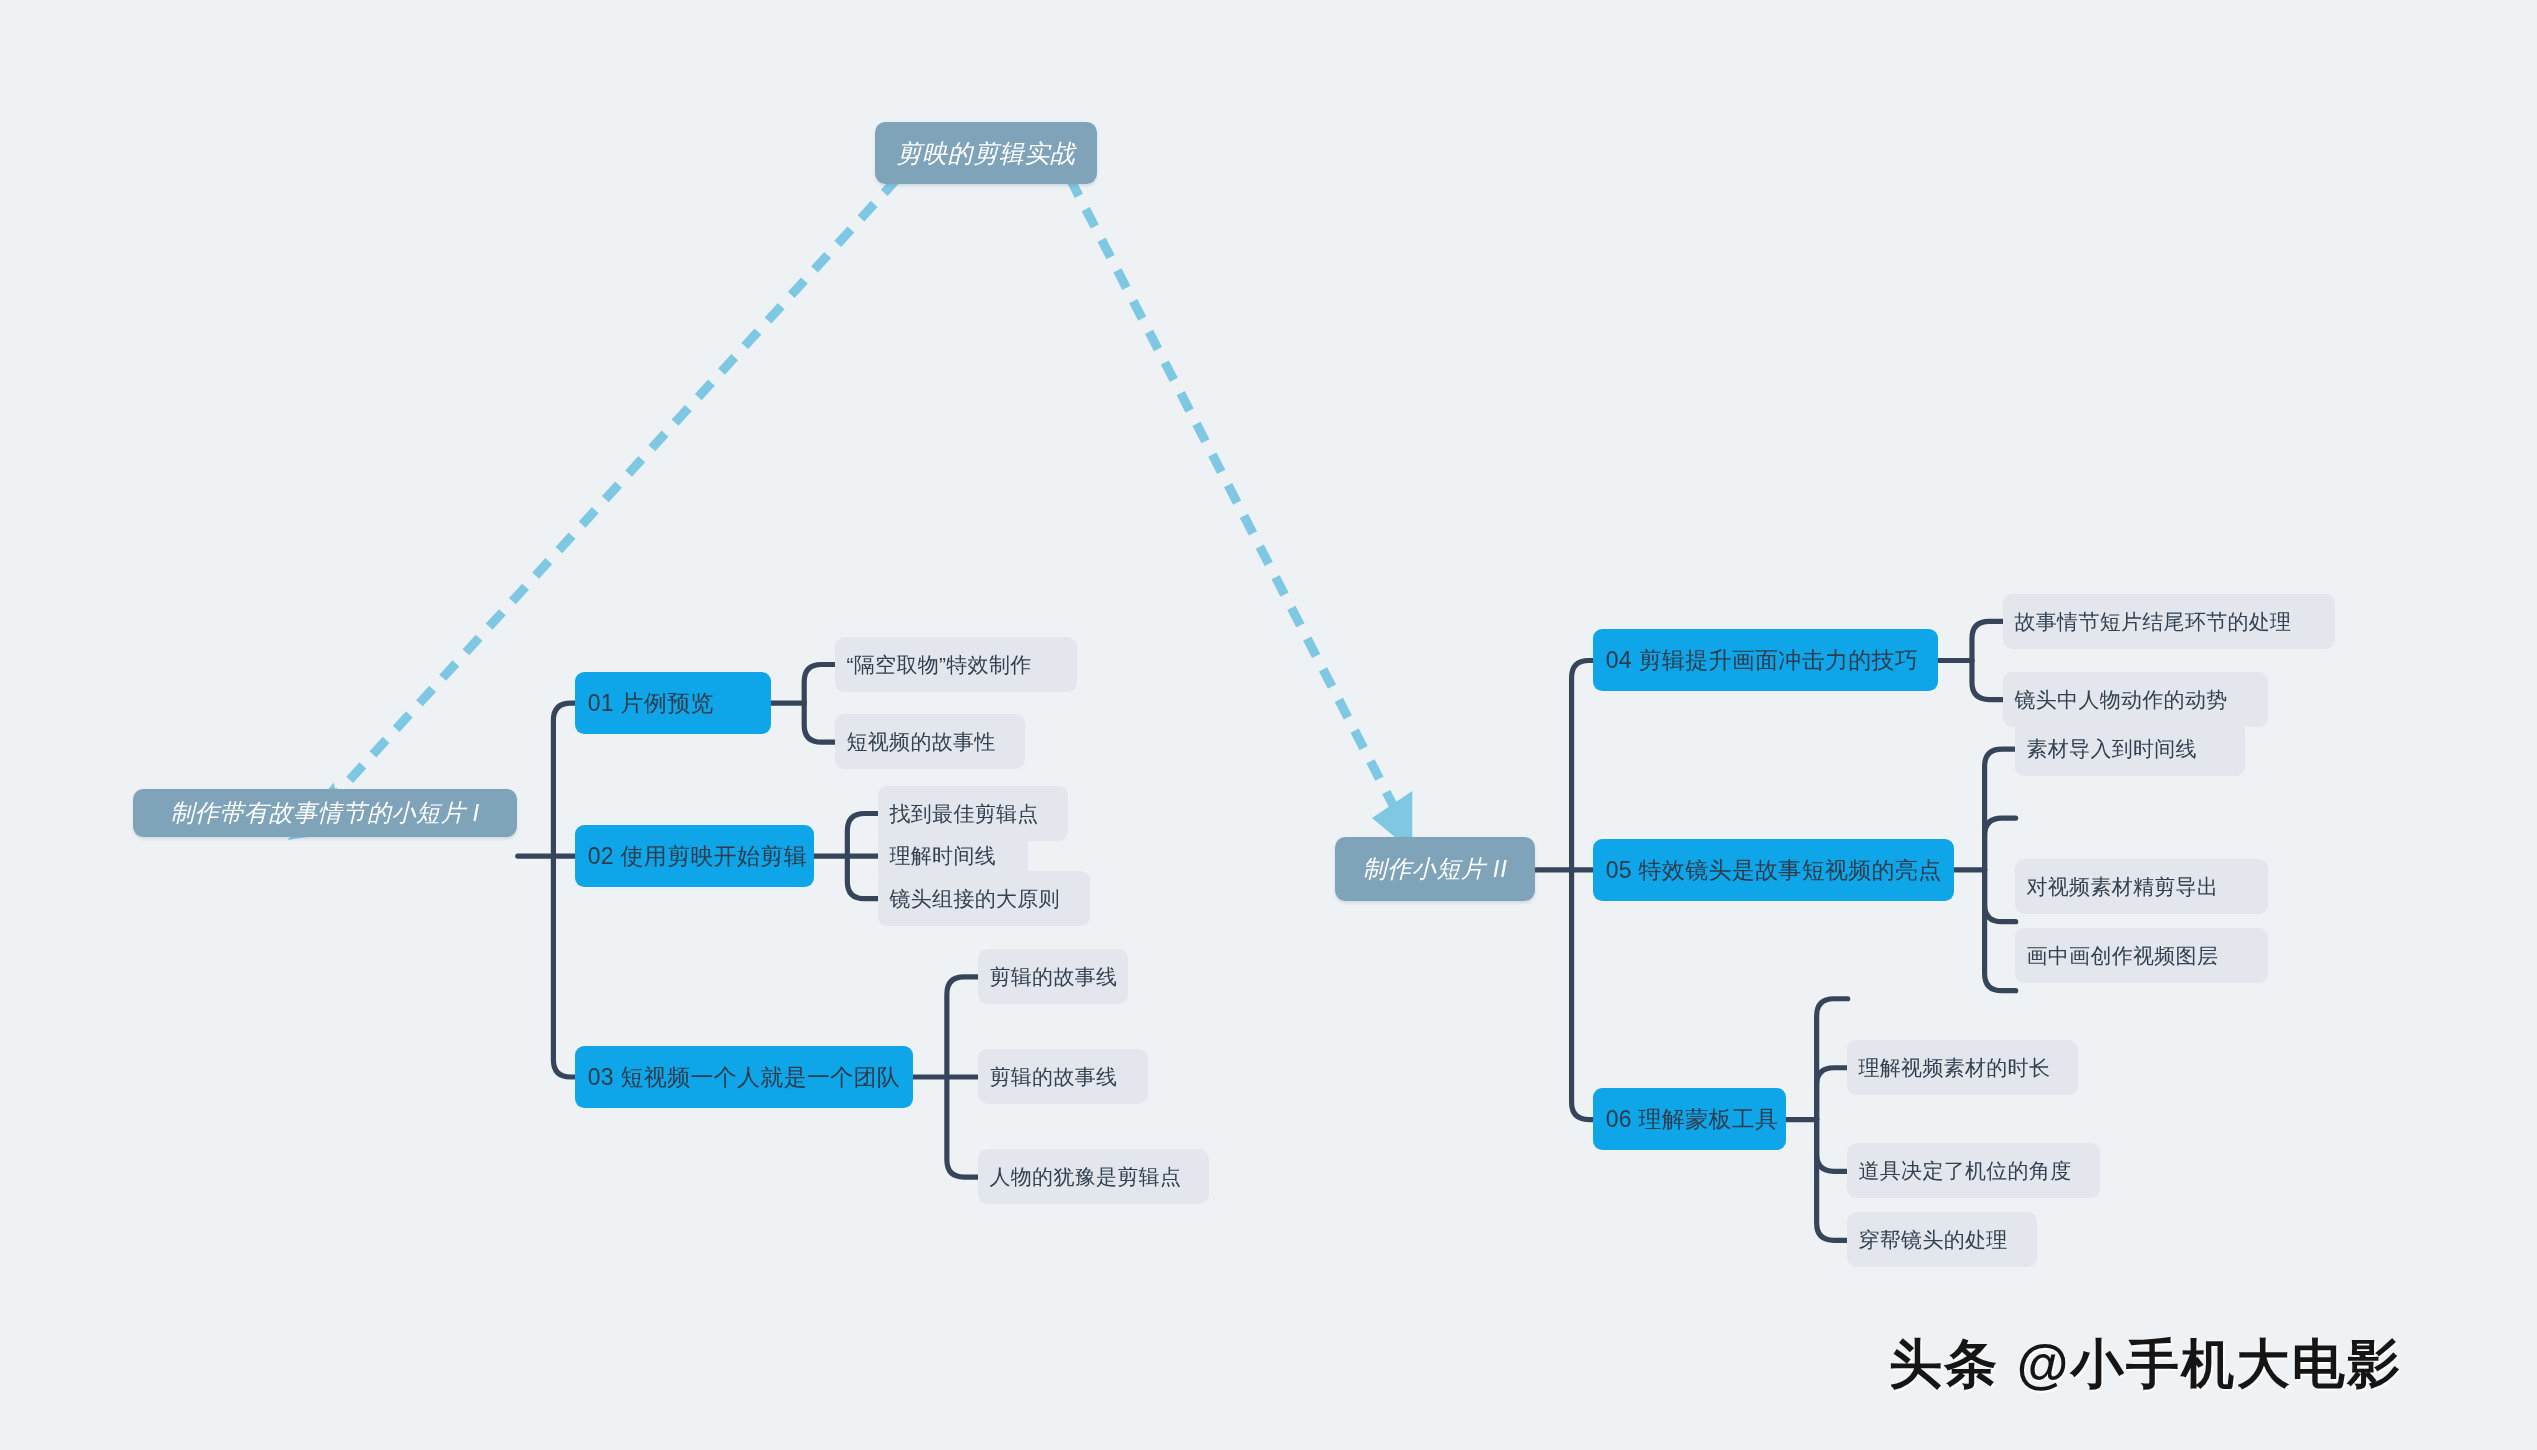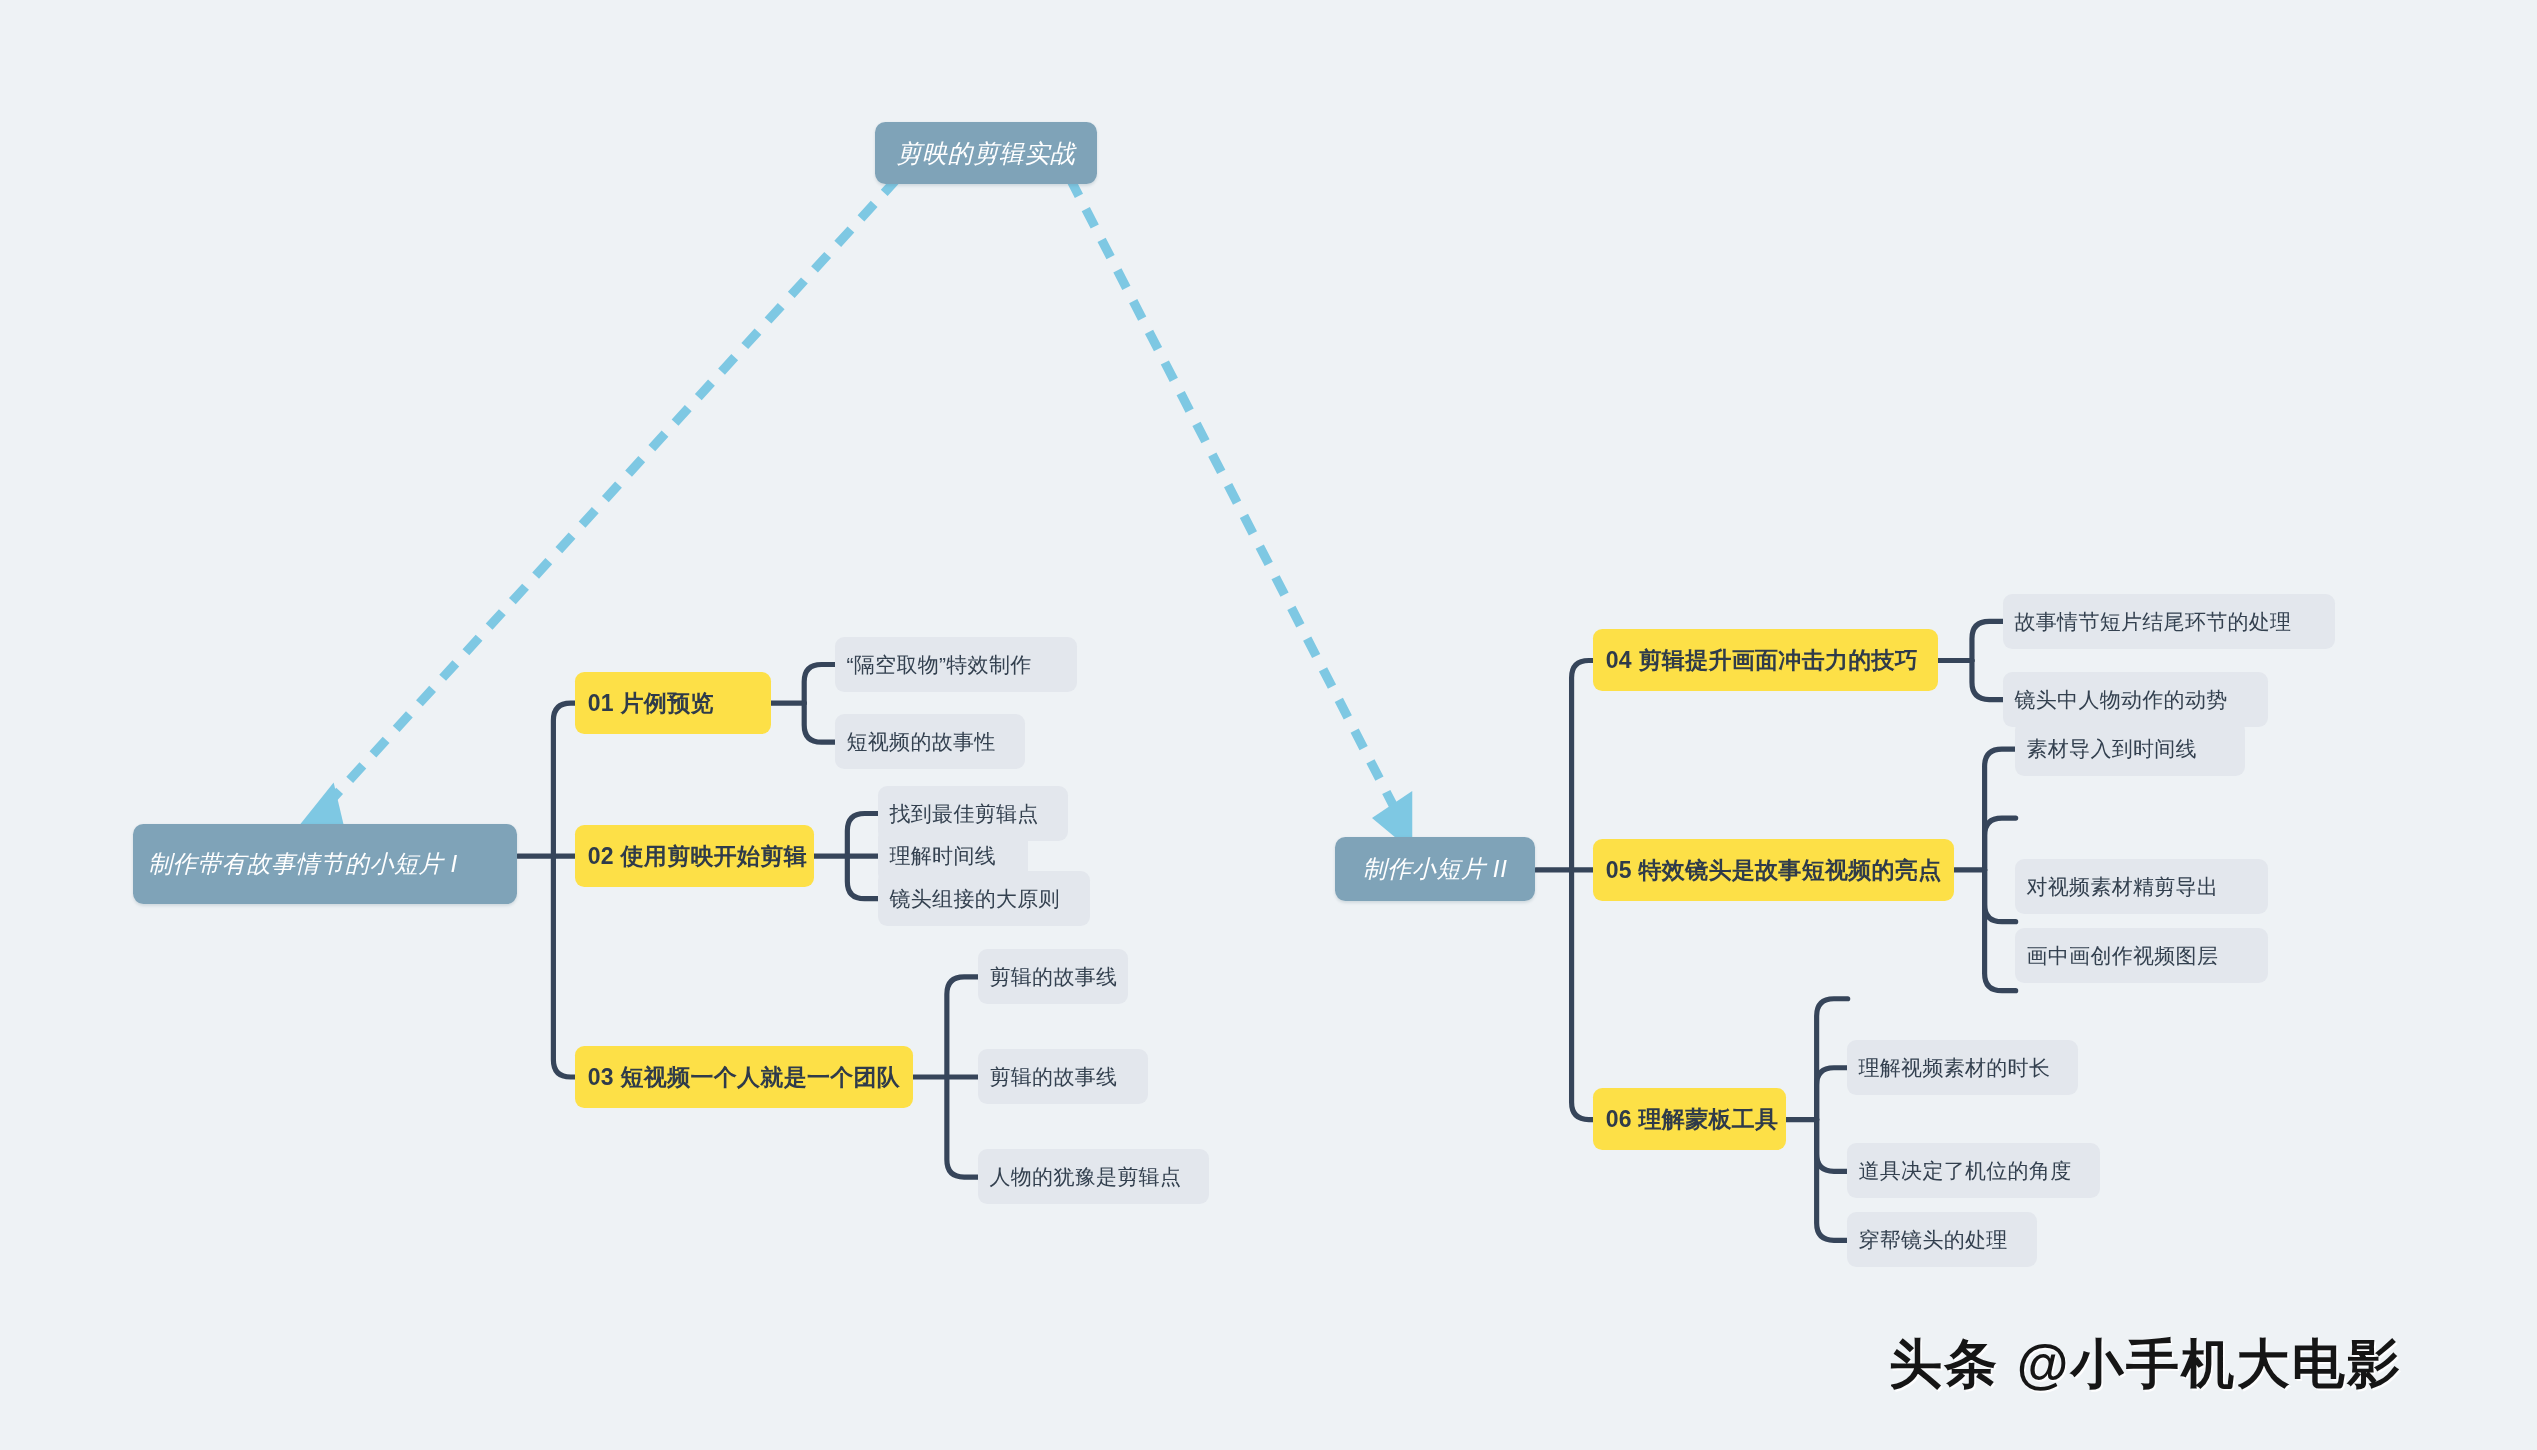--- a/index.html
+++ b/index.html
@@ -24,26 +24,26 @@
     font-weight:400;
     letter-spacing:0.6px;
     padding:0 15px;
     box-shadow:0 1.2px 2.9px rgba(80,110,130,.18);
   }
   .root{font-size:25px;}
   .branchmain{font-size:24px;}
 
   
   .chip{
-    background:#fde047;
+    background:#0ea5e9;
     color:#2f3b4a;
     border-radius:9.2px;
     padding:0 12.7px;
     font-size:23px;
-    font-weight:700;
+    font-weight:400;
     letter-spacing:0.3px;
   }
   
   .leaf{
     background:#e3e7ed;
     color:#33404f;
     border-radius:9.2px;
     padding:0 11.5px;
     font-size:21px;
     font-weight:400;
@@ -115,21 +115,21 @@
       <path d="M1860 310 L2440 1435"></path>
     </g>
     <polygon fill="#7ec8e3" points="500,1460 600,1445 580,1360"></polygon>
     <polygon fill="#7ec8e3" points="2455,1480 2385,1422 2455,1375"></polygon>
   </svg>
 
   <div class="node blue root" style="left:875px;top:122px;width:222px;height:62px;justify-content:center;">
     <span>剪映的剪辑实战</span>
   </div>
 
-  <div class="node blue branchmain" style="left:133px;top:824px;width:384px;height:80px;">
+  <div class="node blue branchmain" style="left:133px;top:789px;width:384px;height:48px;justify-content:center;">
     <span>制作带有故事情节的小短片 I</span>
   </div>
 
   <div class="node chip" style="left:575px;top:672px;width:196px;height:62px;">
     <span>01 片例预览</span>
   </div>
   <div class="node chip" style="left:575px;top:825px;width:239px;height:62px;">
     <span>02 使用剪映开始剪辑</span>
   </div>
   <div class="node chip" style="left:575px;top:1046px;width:338px;height:62px;">

